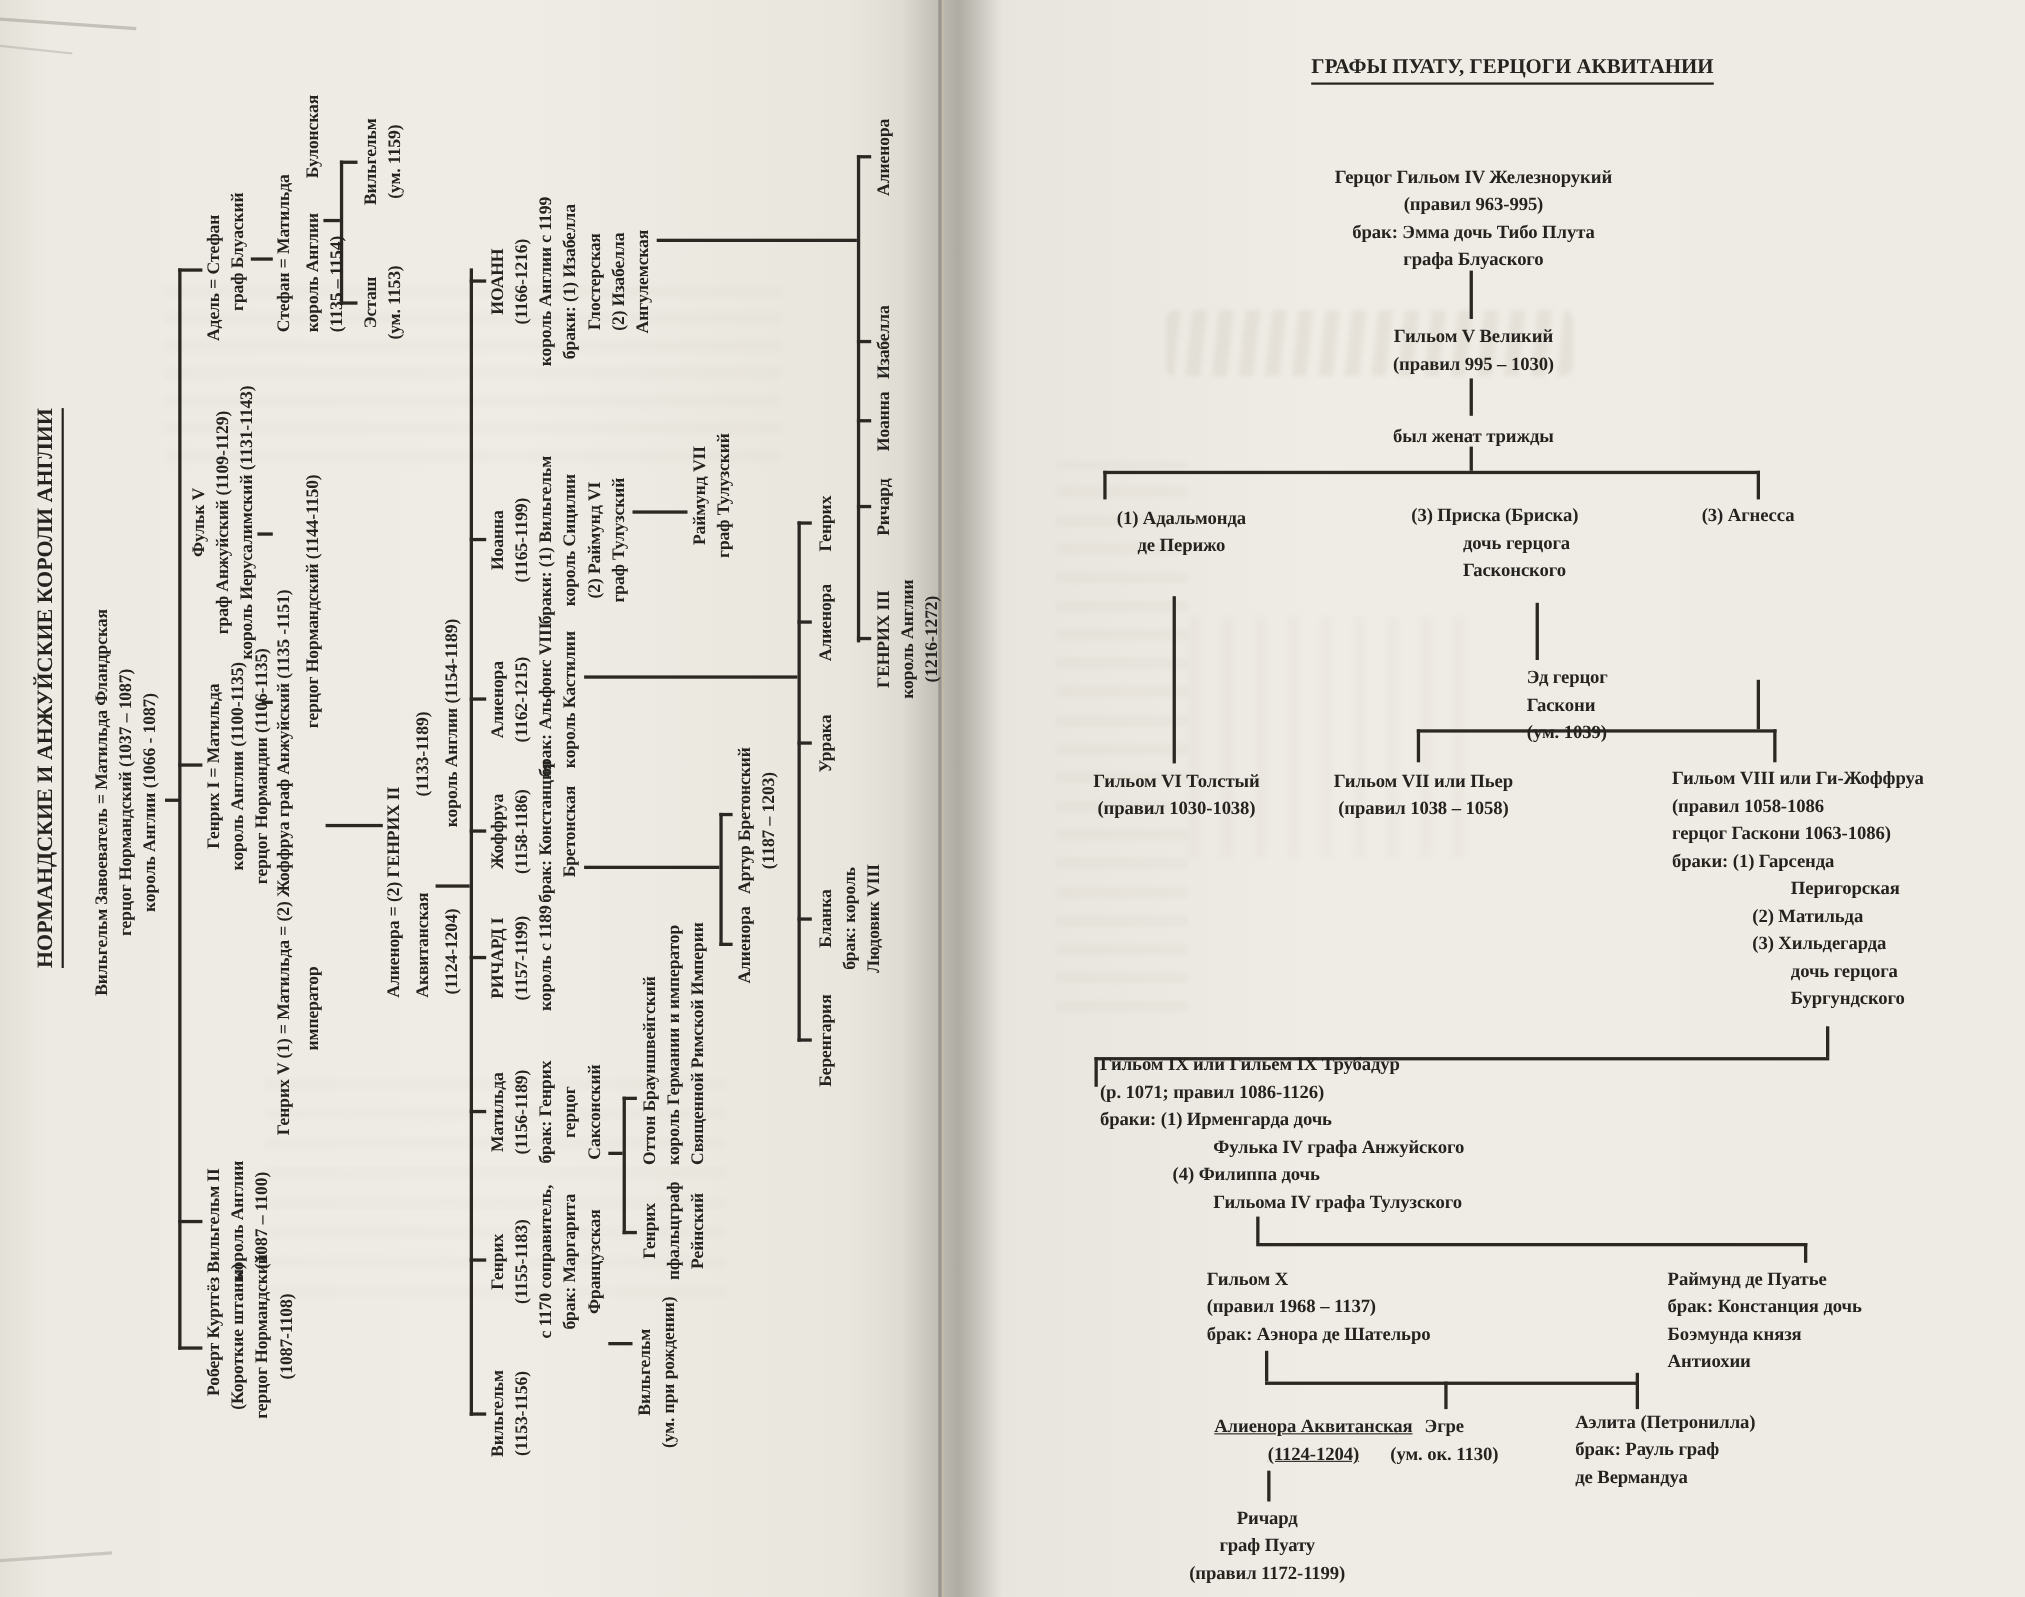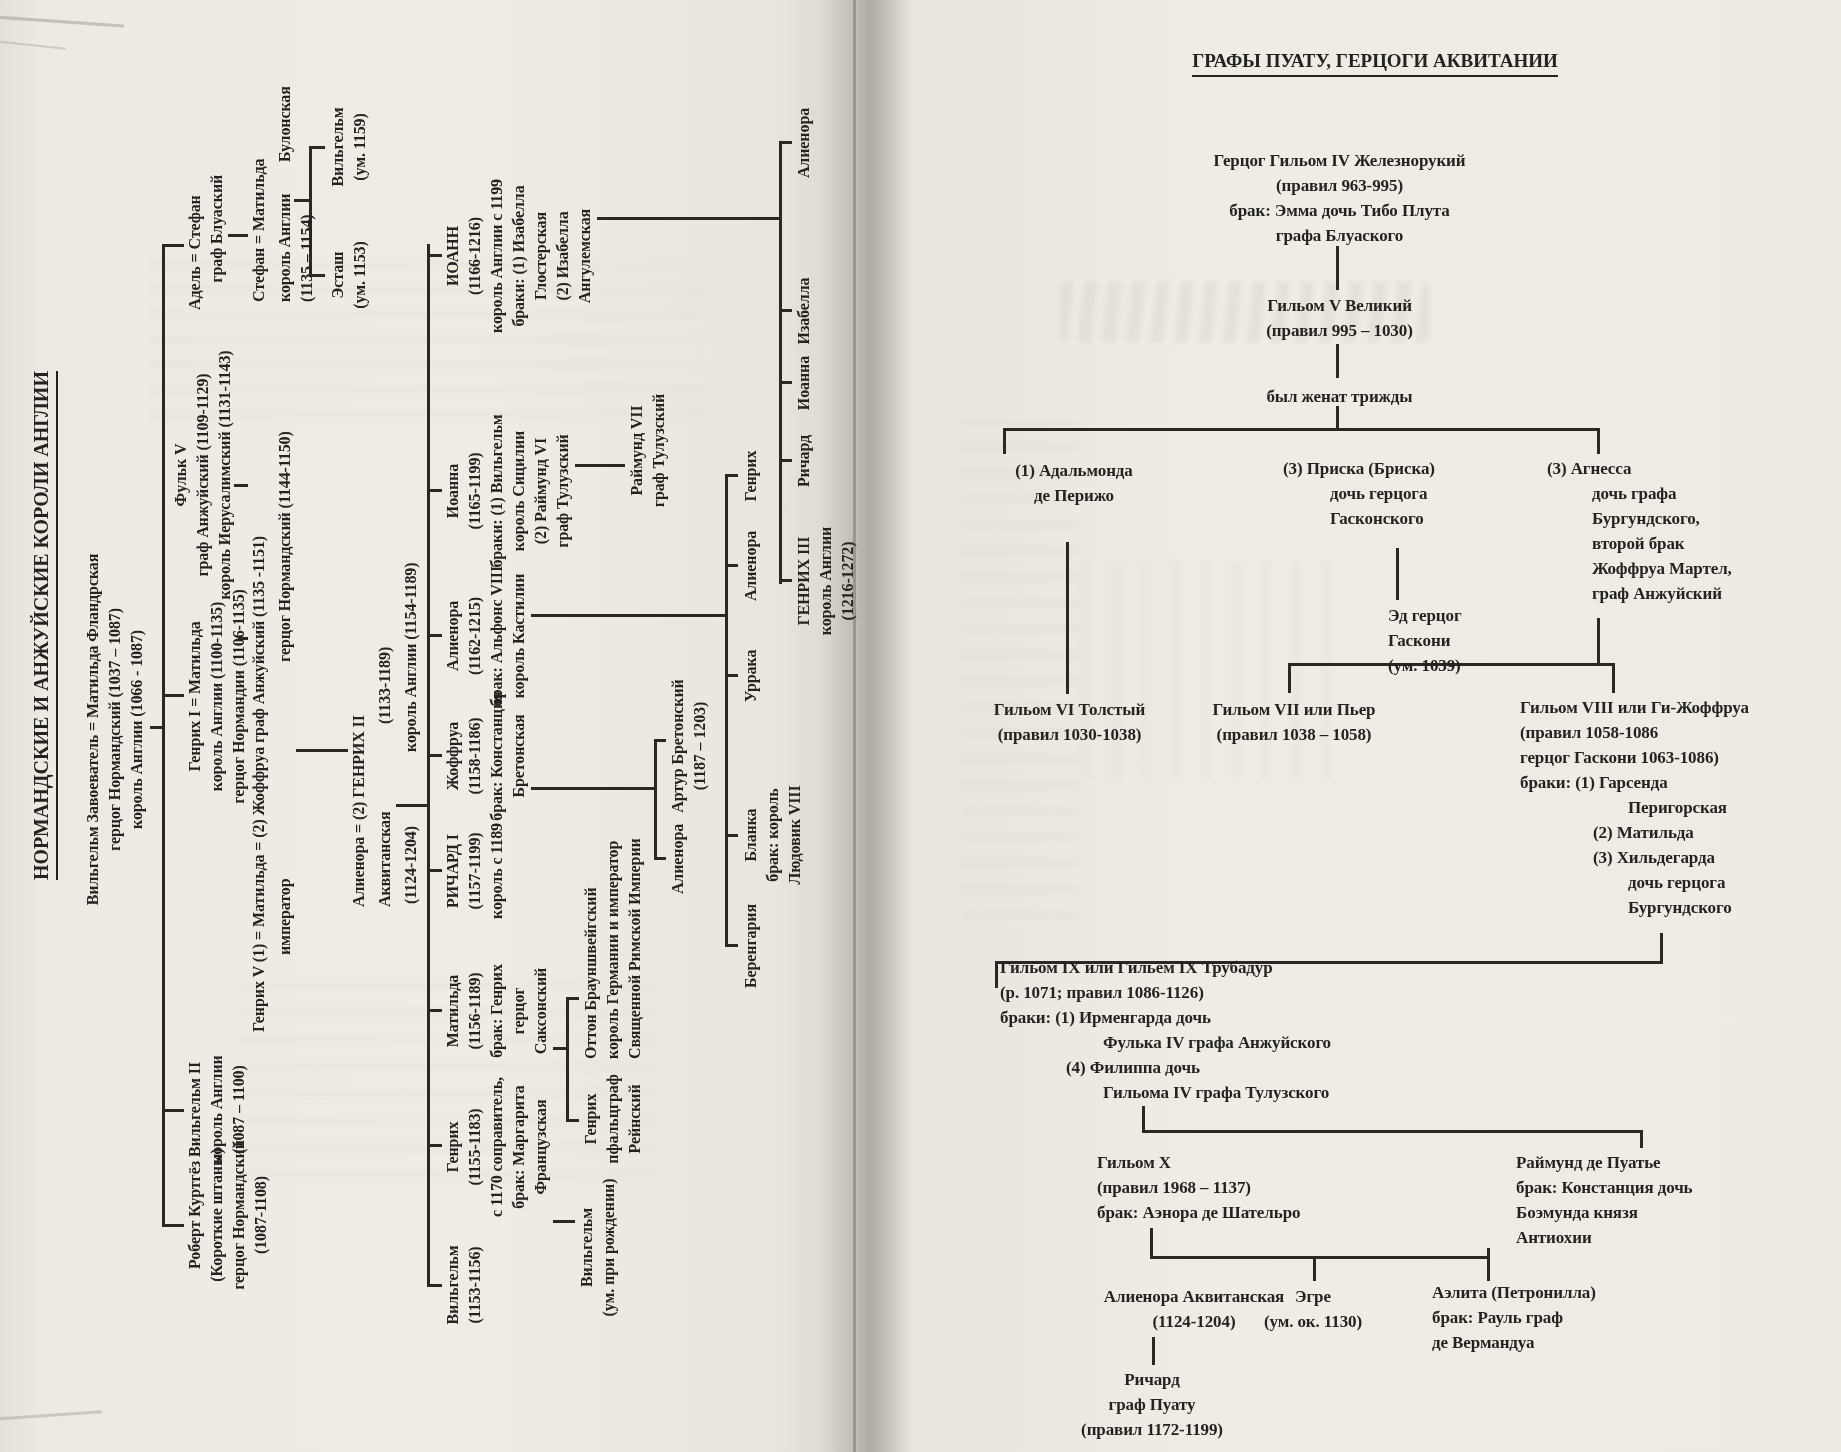--- a/index.html
+++ b/index.html
@@ -84,25 +84,20 @@
       <div class="nd ctr" style="left: 1167px; top: 384px; width: 345px;">был женат трижды</div>
       <div class="nd ctr" style="left: 988px; top: 458px; width: 172px;">(1) Адальмонда
 де Перижо</div>
       <div class="nd" style="left: 1283px; top: 456px;">(3) Приска (Бриска)</div>
       <div class="nd" style="left: 1330px; top: 481px;">дочь герцога
 Гасконского</div>
       <div class="nd" style="left: 1388px; top: 603px;">Эд герцог
 Гаскони
 (ум. 1039)</div>
       <div class="nd" style="left: 1547px; top: 456px;">(3) Агнесса</div>
-      <div class="nd" style="left: 1592px; top: 481px;">дочь графа
-Бургундского,
-второй брак
-Жоффруа Мартел,
-граф Анжуйский</div>
       <div class="nd ctr" style="left: 972px; top: 697px; width: 195px;">Гильом VI Толстый
 (правил 1030-1038)</div>
       <div class="nd ctr" style="left: 1190px; top: 697px; width: 208px;">Гильом VII или Пьер
 (правил 1038 – 1058)</div>
       <div class="nd" style="left: 1520px; top: 695px;">Гильом VIII или Ги-Жоффруа
 (правил 1058-1086
 герцог Гаскони 1063-1086)
 браки: (1) Гарсенда</div>
       <div class="nd" style="left: 1628px; top: 795px;">Перигорская</div>
       <div class="nd" style="left: 1593px; top: 820px;">(2) Матильда
@@ -115,21 +110,21 @@
       <div class="nd" style="left: 1103px; top: 1030px;">Фулька IV графа Анжуйского</div>
       <div class="nd" style="left: 1066px; top: 1055px;">(4) Филиппа дочь</div>
       <div class="nd" style="left: 1103px; top: 1080px;">Гильома IV графа Тулузского</div>
       <div class="nd" style="left: 1097px; top: 1150px;">Гильом X
 (правил 1968 – 1137)
 брак: Аэнора де Шательро</div>
       <div class="nd" style="left: 1516px; top: 1150px;">Раймунд де Пуатье
 брак: Констанция дочь
 Боэмунда князя
 Антиохии</div>
-      <div class="nd ctr" style="left: 1078px; top: 1284px; width: 232px;">Алиенора Аквитанская
+      <div class="nd ctr" style="left: 1078px; top: 1284px; width: 232px; text-decoration: underline;">Алиенора Аквитанская
 (1124-1204)</div>
       <div class="nd ctr" style="left: 1247px; top: 1284px; width: 132px;">Эгре
 (ум. ок. 1130)</div>
       <div class="nd" style="left: 1432px; top: 1280px;">Аэлита (Петронилла)
 брак: Рауль граф
 де Вермандуа</div>
       <div class="nd ctr" style="left: 1068px; top: 1367px; width: 168px;">Ричард
 граф Пуату
 (правил 1172-1199)</div>
     </div>

